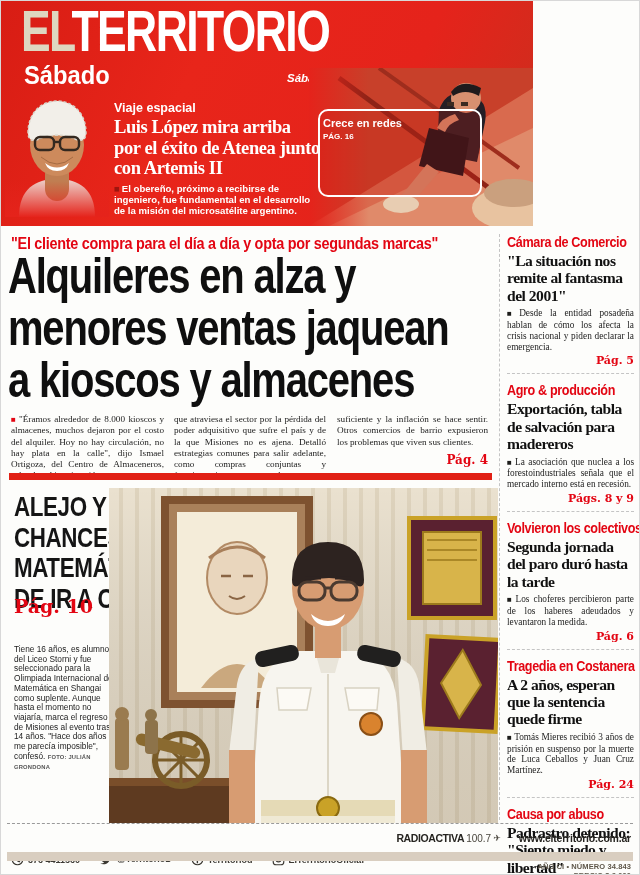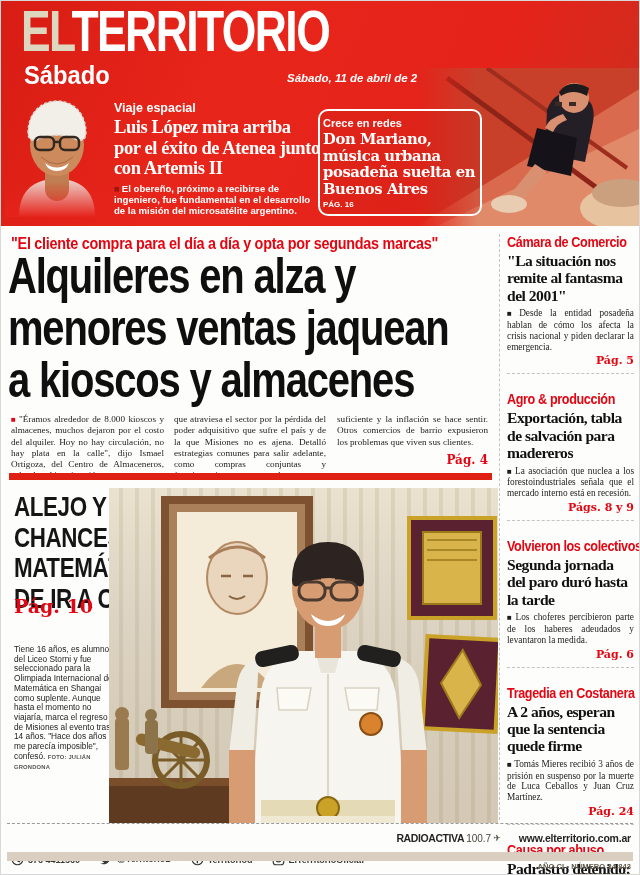--- a/index.html
+++ b/index.html
@@ -1,20 +1,20 @@
 <!DOCTYPE html>
 <html><head>
 <meta charset="utf-8">
 <style>
   html,body{margin:0;padding:0;background:#9a9a9a;}
   *{box-sizing:border-box;}
   .page{position:relative;width:640px;height:875px;margin:0 auto;background:#fdfdfb;
         font-family:"Liberation Sans",sans-serif;overflow:hidden;border:1px solid #d8d8d8;}
   
-  .header{position:absolute;left:0;top:0;width:640px;height:225px;
+  .header{position:absolute;left:0;top:0;width:532px;height:225px;
           background:linear-gradient(115deg,#d81d14 0%,#e8251a 35%,#e5231b 70%,#c8301e 100%);overflow:hidden;}
   .masthead{position:absolute;left:20px;top:0px;font-weight:900;font-size:57px;letter-spacing:-2px;
             transform:scaleX(.78);transform-origin:0 0;white-space:nowrap;line-height:60px;}
   .masthead .el{color:#ded7c0;}
   .masthead .terr{color:#ffffff;}
   .edition-day{position:absolute;left:23px;top:60px;color:#fff;font-weight:700;font-size:25px;
                transform:scaleX(.95);transform-origin:0 0;}
   .date-line{position:absolute;left:286px;top:71px;color:#fff;font-weight:700;font-style:italic;font-size:11.5px;}
   .hphoto-left{position:absolute;left:4px;top:92px;width:104px;height:124px;}
   .hphoto-right{position:absolute;right:0;top:67px;width:224px;height:158px;}
@@ -47,21 +47,21 @@
                 line-height:30.5px;letter-spacing:-.5px;transform:scaleX(.8);transform-origin:0 0;white-space:nowrap;}
   .feature-page{position:absolute;left:13px;top:594px;color:#e30613;font-family:"DejaVu Serif",serif;
                 font-weight:700;font-size:19px;}
   .feature-caption{position:absolute;left:13px;top:644px;width:103px;font-size:8.3px;line-height:9.7px;color:#222;}
   .feature-caption .credit{font-size:5.8px;font-weight:700;color:#555;letter-spacing:.2px;}
   .main-photo{position:absolute;left:108px;top:487px;width:389px;height:335px;}
   .vdash{position:absolute;left:498px;top:233px;height:586px;border-left:1px dashed #c4c4c4;}
   
   .sidebar{position:absolute;left:506px;top:232px;width:127px;}
   .sb-story{padding:1px 0 6px;}
-  .sb-story + .sb-story{border-top:1px dashed #c4c4c4;padding-top:17px;}
+  .sb-story + .sb-story{border-top:1px dashed #c4c4c4;padding-top:8px;}
   .sb-kick{color:#e30613;font-weight:800;font-size:14px;letter-spacing:-.4px;transform:scaleX(.9);
            transform-origin:0 0;white-space:nowrap;margin-bottom:2px;}
   .sb-head{font-family:"Liberation Serif",serif;font-weight:700;font-size:15.6px;line-height:17.4px;
            letter-spacing:-.5px;color:#111;}
   .sb-sum{font-family:"Liberation Serif",serif;font-size:9.3px;line-height:10.8px;color:#1c1c1c;
           text-align:justify;margin-top:4px;}
   .sb-sum .bullet{color:#1d1d1b;font-size:8px;margin-right:2px;}
   .sb-page{color:#e30613;font-family:"DejaVu Serif",serif;font-weight:700;font-size:11px;text-align:right;margin-top:2px;}
   
   .foot-dash{position:absolute;left:6px;right:6px;top:822px;border-top:1.5px dashed #9a9a9a;}
@@ -145,21 +145,20 @@
       <div class="kick">Viaje espacial</div>
       <div class="head">Luis López mira arriba por el éxito de Atenea junto con Artemis II</div>
       <div class="sum">
         <span class="bullet">■</span><span>El obereño, próximo a recibirse de ingeniero, fue fundamental en el desarrollo de la misión del microsatélite argentino.</span>
         
       </div>
     </div>
 
     <div class="hstoryB">
       <div class="kick">Crece en redes</div>
-      <div class="head">Don Mariano, música urbana posadeña suelta en Buenos Aires</div>
       <div class="pg">PÁG. 16</div>
     </div>
   </div>
 
   <div class="lead-kicker">"El cliente compra para el día a día y opta por segundas marcas"</div>
   <div class="lead-headline">
     <div>Alquileres en alza y</div>
     <div>menores ventas jaquean</div>
     <div>a kioscos y almacenes</div>
   </div>

